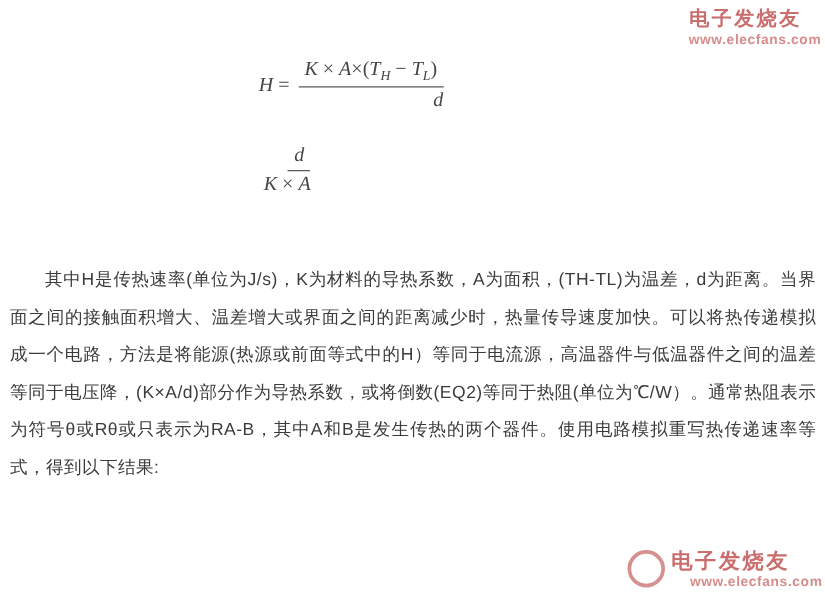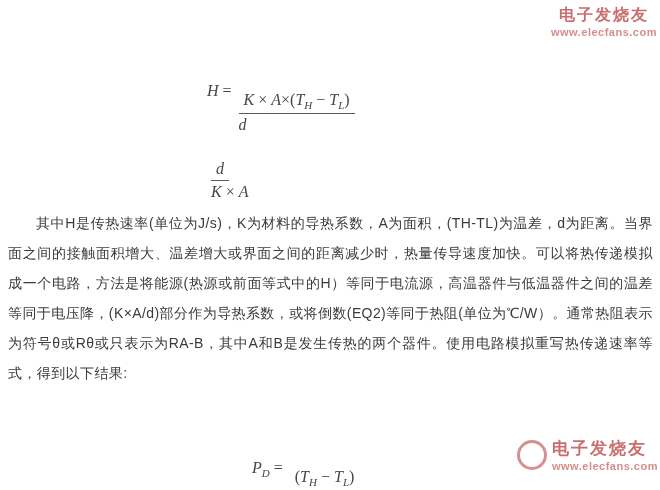--- a/index.html
+++ b/index.html
@@ -15,21 +15,21 @@
   }
 
   
   .formula{
     position:absolute;display:flex;align-items:center;gap:7px;
     color:#464646;font-size:16px;font-family:"Liberation Serif","DejaVu Serif",serif;
   }
   .formula .var{font-style:italic;}
   .formula .op{font-style:normal;}
   .formula sub{font-size:11px;line-height:1;font-style:italic;}
-  .frac{display:inline-flex;flex-direction:column;align-items:flex-start;vertical-align:middle;margin-top:44px;}
+  .frac{display:inline-flex;flex-direction:column;align-items:flex-end;vertical-align:middle;}
   .frac .num{padding:0 5px 2px;border-bottom:1px solid #5a5a5a;white-space:nowrap;}
   .frac .den{padding-top:2px;white-space:nowrap;}
   .f1{left:207px;top:47px;}
   .f2{left:211px;top:116px;}
   .f3{left:252px;top:424px;}
 
   
   .wm{position:absolute;text-align:center;pointer-events:none;}
   .wm-top{right:3px;top:5px;}
   .wm-bottom{right:2px;bottom:18px;display:flex;align-items:center;gap:5px;text-align:left;}
@@ -37,20 +37,21 @@
     font-size:16px;font-weight:bold;letter-spacing:2px;
     color:rgba(192,84,84,0.85);
     text-shadow:1px 1px 0 rgba(255,255,255,0.95);
     font-family:"DejaVu Sans",sans-serif;white-space:nowrap;
   }
   .wm-url{
     font-size:11px;font-weight:bold;letter-spacing:0.5px;
     color:rgba(205,110,110,0.8);
     text-shadow:1px 1px 0 rgba(255,255,255,0.95);
     white-space:nowrap;
+    margin-left:15px;
   }
   .wm-bottom .wm-brand{font-size:17px;}
   .wm-logo{
     width:30px;height:30px;box-sizing:border-box;flex:0 0 auto;
     border:3px solid rgba(192,84,84,0.65);border-radius:50%;
     box-shadow:1px 1px 0 rgba(255,255,255,0.9), inset 1px 1px 0 rgba(255,255,255,0.6);
   }
 </style>
 </head>
 <body>
@@ -83,34 +84,20 @@
         <span class="var">d</span>
       </span>
       <span class="den">
         <span class="var">K</span><span class="op"> × </span><span class="var">A</span>
       </span>
     </span>
   </div>
 
   <p class="paragraph">其中H是传热速率(单位为J/s)，K为材料的导热系数，A为面积，(TH-TL)为温差，d为距离。当界面之间的接触面积增大、温差增大或界面之间的距离减少时，热量传导速度加快。可以将热传递模拟成一个电路，方法是将能源(热源或前面等式中的H）等同于电流源，高温器件与低温器件之间的温差等同于电压降，(K×A/d)部分作为导热系数，或将倒数(EQ2)等同于热阻(单位为℃/W）。通常热阻表示为符号θ或Rθ或只表示为RA-B，其中A和B是发生传热的两个器件。使用电路模拟重写热传递速率等式，得到以下结果:</p>
 
-  <div class="formula f3">
-    <span>
-      <span class="var">P</span><sub>D</sub>
-      <span class="op">=</span>
-    </span>
-    <span class="frac">
-      <span class="num">
-        <span class="op">(</span><span class="var">T</span><sub>H</sub><span class="op"> − </span><span class="var">T</span><sub>L</sub><span class="op">)</span>
-      </span>
-      <span class="den">
-        <span class="var">R</span><sub>H−L</sub>
-      </span>
-    </span>
-  </div>
 
   <div class="wm wm-bottom">
     <div class="wm-logo"></div>
     <div>
       <div class="wm-brand">电子发烧友</div>
       <div class="wm-url">www.elecfans.com</div>
     </div>
   </div>
 
 </div>

